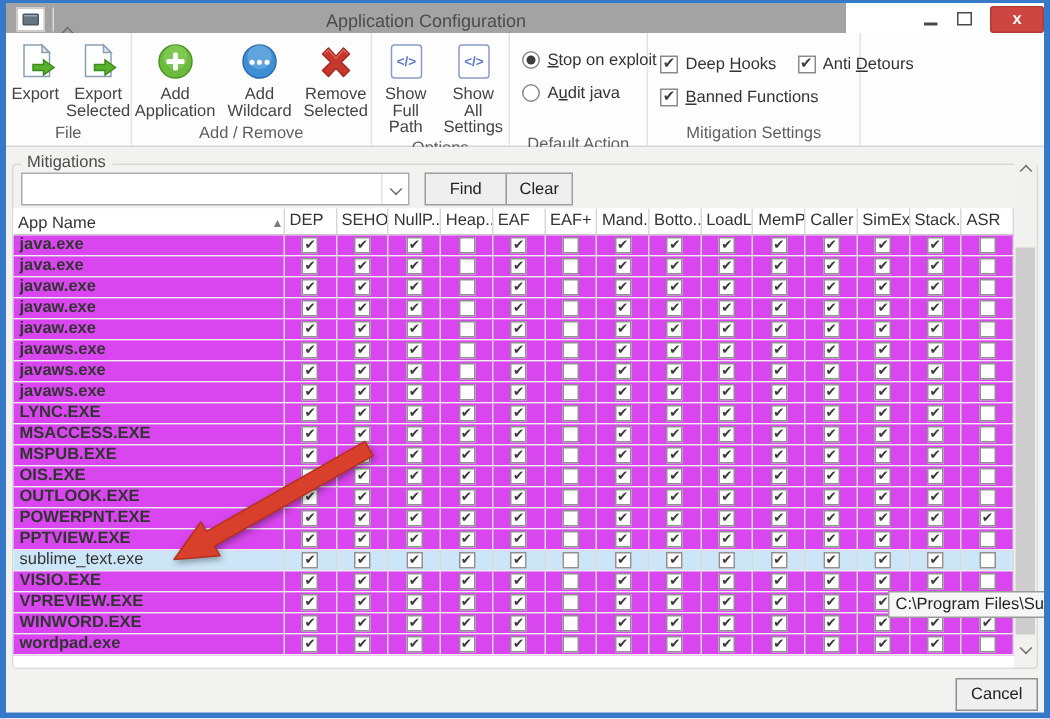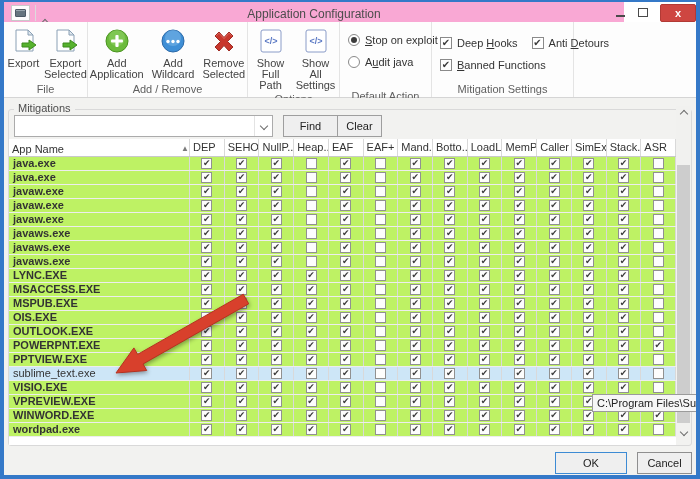--- a/index.html
+++ b/index.html
@@ -7,21 +7,21 @@
   .window { position:relative; width:700px; height:479px; background:#fff; overflow:hidden; }
 
   
   .b-edge { position:absolute; background:#3579c8; z-index:60; }
   .b-top{ top:0; left:0; right:0; height:2px; }
   .b-bottom{ bottom:0; left:0; right:0; height:4px; }
   .b-left{ top:0; bottom:0; left:0; width:4px; }
   .b-right{ top:0; bottom:0; right:0; width:4px; }
 
   
-  .titlebar { position:absolute; top:2px; left:4px; width:620px; height:20px; background:#f9a8d4; }
+  .titlebar { position:absolute; top:2px; left:4px; width:560px; height:20px; background:#a3a3a3; }
   .ribbon   { position:absolute; top:22px; left:4px; width:692px; height:76px; background:#fdfdfd; border-bottom:1px solid #d5d5d5; display:flex; }
   .content  { position:absolute; top:98px; left:4px; width:692px; height:377px; background:#f2f2f0; }
 
   
   .app-icon-btn { position:absolute; left:7px; top:3px; width:19px; height:16px; border:1px solid #c9c9c9; background:#fdfdfd; display:flex; align-items:center; justify-content:center; }
   .app-icon-glyph { width:11px; height:8px; background:#66757f; border:1px solid #4d5a66; border-radius:1px; box-shadow: inset 0 1px 0 #9aa7af; }
   .qat-sep { position:absolute; left:31px; top:3px; width:1px; height:16px; background:#dcdcdc; }
   .chev { display:inline-block; width:6px; height:6px; border-top:1px solid #6d6d6d; border-right:1px solid #6d6d6d; }
   .chev.up { transform:rotate(-45deg); }
   .chev.down { transform:rotate(135deg); }
@@ -59,21 +59,21 @@
   .btn-clear { left:337px; top:115px; width:45px; }
 
   
   .table-bg { position:absolute; left:9px; top:139px; width:667px; height:306px; background:#fff; }
   .grid-header { position:absolute; left:9px; top:139px; width:667px; height:18px; display:flex; background:#fff; border-bottom:1px solid #c9c9c9; font-size:11px; color:#333; }
   .grid-header .hcell { border-right:1px solid #d9d9d9; padding:2px 0 0 3px; overflow:hidden; white-space:nowrap; }
   .hcell-name { width:181px; display:flex; justify-content:space-between; align-items:center; padding-right:3px; }
   .hcell-col { flex:1; }
   .sort-tri { font-size:8px; color:#7a7a7a; }
   .grid-body { position:absolute; left:9px; top:157px; width:667px; }
-  .grid-row { display:flex; height:14px; border-bottom:1px solid #ededed; background:#bef264; }
+  .grid-row { display:flex; height:14px; border-bottom:1px solid #ededed; background:#d946ef; }
   .grid-row.selected { background:#cde6f7; }
   .cell-name { width:181px; border-right:1px solid #d9d9d9; font-size:11px; font-weight:bold; color:#333; padding-left:4px; line-height:13px; white-space:nowrap; overflow:hidden; }
   .grid-row.normal .cell-name { font-weight:400; }
   .cell-chk { flex:1; border-right:1px solid #d9d9d9; display:flex; align-items:center; justify-content:center; }
   .chk { width:11px; height:11px; border:1px solid #919191; background:#fdfdfd; font-size:9px; line-height:9px; text-align:center; color:#3b3b3b; }
 
   
   .scrollbar { position:absolute; left:676px; top:106px; width:15px; height:334px; background:#f1f1ef; }
   .sb-arrow { position:absolute; left:0; width:15px; height:16px; display:flex; align-items:center; justify-content:center; }
   .sb-up { top:0; } .sb-down { bottom:0; }
@@ -1169,20 +1169,19 @@
         <span class="chev down"></span>
       </div>
   </div>
 
   <div class="tooltip">C:\Program Files\Sublime Tex</div>
 
   <svg class="arrow-svg" width="700" height="479">
     <polygon points="243.3,294.2 137.6,354.4 133.9,347.9 116,373 146.7,370.5 143.0,364.0 248.7,303.8" fill="#d8402c" stroke="#b5301f" stroke-width="1" stroke-linejoin="round"></polygon>
   </svg>
 
-  <div class="footer-btn btn-ok">OK</div>
   <div class="footer-btn btn-cancel">Cancel</div>
 
   <div class="b-edge b-top"></div>
   <div class="b-edge b-bottom"></div>
   <div class="b-edge b-left"></div>
   <div class="b-edge b-right"></div>
 </div>
 
 </body></html>

